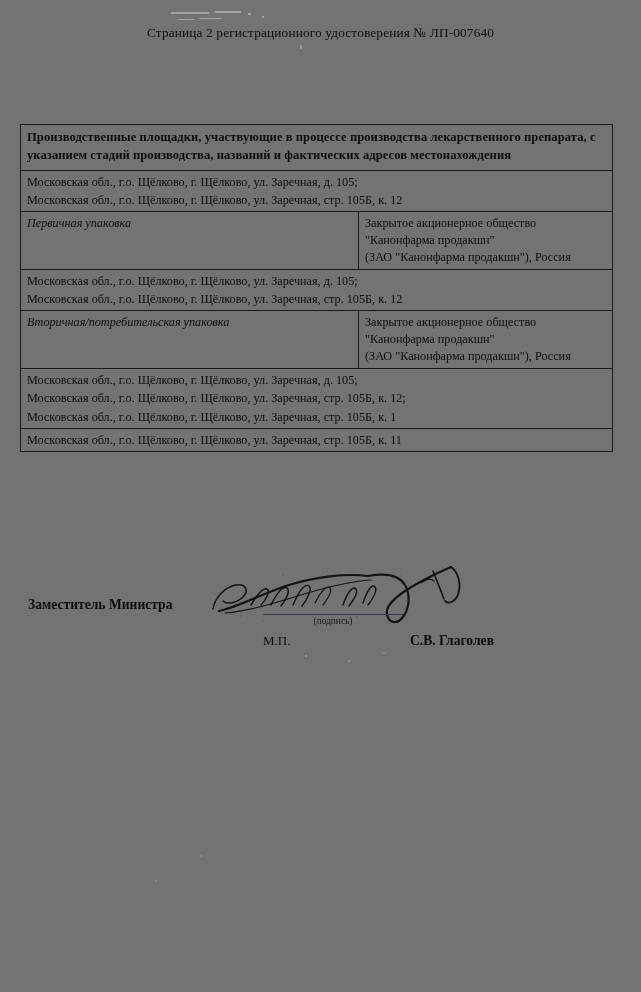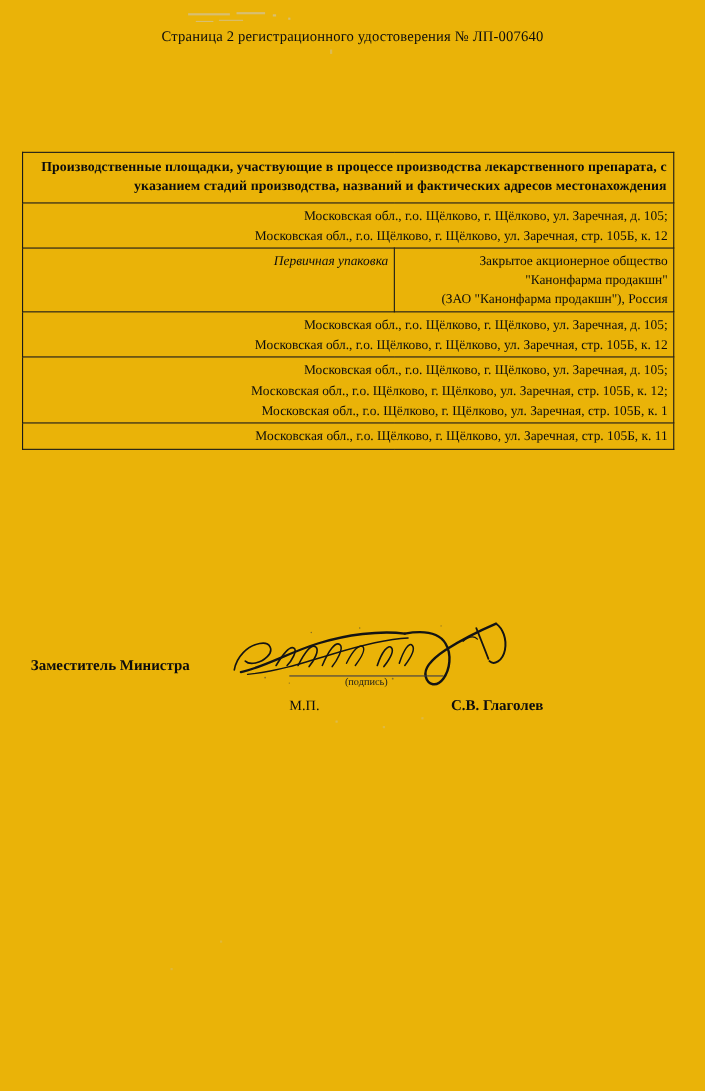--- a/index.html
+++ b/index.html
@@ -14,21 +14,21 @@
     position: relative;
     font-family: "Liberation Serif", "DejaVu Serif", serif;
     color: #0d0d0d;
     overflow: hidden;
   }
 
   .page {
     position: relative;
     width: 641px;
     height: 992px;
-    background: #eab308;
+    background: #737373;
   }
 
   
   .scan-artifact {
     position: absolute;
     background: #c8c8c8;
     opacity: .55;
   }
   .a1 { left: 171px; top: 12px; width: 38px; height: 2px; }
   .a2 { left: 215px; top: 11px; width: 26px; height: 2px; }
@@ -52,25 +52,24 @@
     text-align: center;
     font-size: 13.3px;
     letter-spacing: .15px;
     white-space: nowrap;
   }
 
   
   .facilities-table {
     position: absolute;
     left: 20px;
-    top: 138px;
+    top: 124px;
     width: 592px;
     border-collapse: collapse;
     table-layout: fixed;
-    text-align: right;
   }
   .facilities-table td {
     border: 1px solid #1a1a1a;
     vertical-align: top;
     padding: 3px 5px 3px 6px;
     font-size: 12.2px;
     line-height: 1.38;
   }
   .col-stage  { width: 338px; }
   .col-org    { width: 254px; }
@@ -200,20 +199,28 @@
           <span class="org-line">(ЗАО "Канонфарма продакшн"), Россия</span>
         </td>
       </tr>
       <tr>
         <td class="address-cell" colspan="2">
           <span class="addr-line">Московская обл., г.о. Щёлково, г. Щёлково, ул. Заречная, д. 105;</span>
           <span class="addr-line">Московская обл., г.о. Щёлково, г. Щёлково, ул. Заречная, стр. 105Б, к. 12</span>
         </td>
       </tr>
 
+      <tr>
+        <td class="stage-cell">Вторичная/потребительская упаковка</td>
+        <td class="org-cell">
+          <span class="org-line">Закрытое акционерное общество</span>
+          <span class="org-line">"Канонфарма продакшн"</span>
+          <span class="org-line">(ЗАО "Канонфарма продакшн"), Россия</span>
+        </td>
+      </tr>
       <tr>
         <td class="address-cell" colspan="2">
           <span class="addr-line">Московская обл., г.о. Щёлково, г. Щёлково, ул. Заречная, д. 105;</span>
           <span class="addr-line">Московская обл., г.о. Щёлково, г. Щёлково, ул. Заречная, стр. 105Б, к. 12;</span>
           <span class="addr-line">Московская обл., г.о. Щёлково, г. Щёлково, ул. Заречная, стр. 105Б, к. 1</span>
         </td>
       </tr>
 
       <tr>
         <td class="address-cell" colspan="2">

